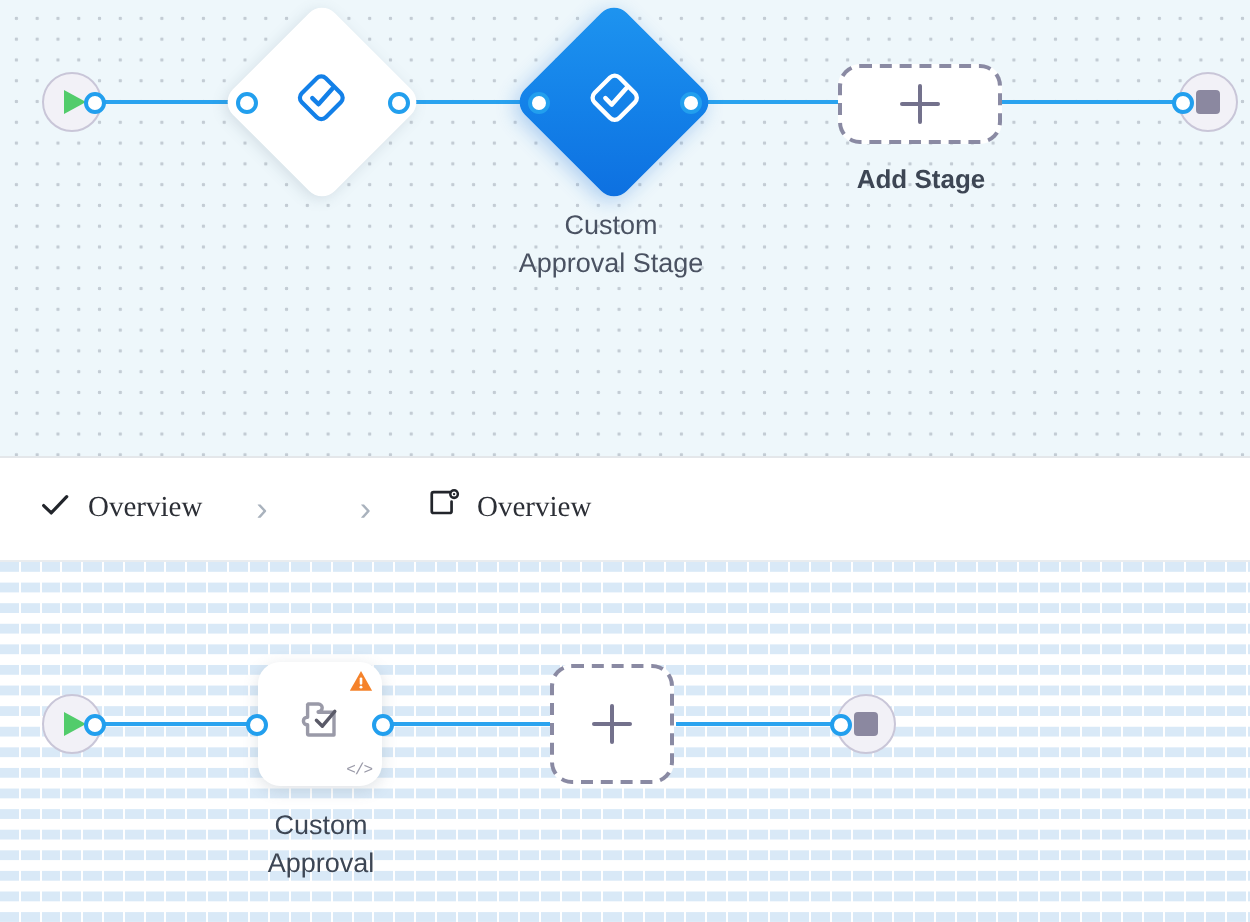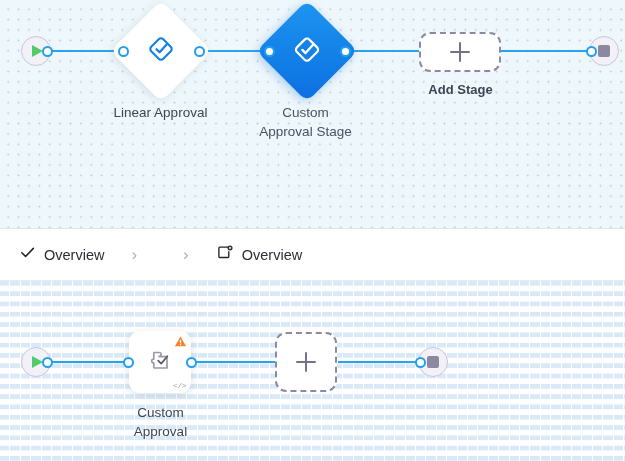--- a/index.html
+++ b/index.html
@@ -131,21 +131,21 @@
   }
   .tabbar::after {
     content: ""; position: absolute; left: 0; bottom: 0; width: 625px; height: 1px;
     background: #e9ecef;
   }
   .tab {
     display: flex; align-items: center; gap: 8px;
     height: 53px; position: relative; padding: 0 4px;
     cursor: pointer;
   }
-  .tab-label { font-size: 14.5px; color: #2c2f36; }
+  .tab-label { font-size: 14.5px; color: #2c2f36; font-family: Liberation Serif, serif; }
   .tab.active .tab-label { color: #1b1e24; }
   .tab.active::after {
     content: ""; position: absolute; left: -11px; right: -11px; bottom: 4px;
     height: 3px; background: #1565c8; border-radius: 1px;
   }
   .tab-sep {
     color: #a9b2bd; font-size: 17px; margin: 0 23px;
     display: flex; align-items: center; user-select: none;
   }
 </style>
@@ -171,21 +171,20 @@
         <svg width="30" height="30" viewBox="0 0 30 30">
           <g transform="rotate(45 15 15)">
             <rect x="6.5" y="6.5" width="17" height="17" rx="3.2" fill="none" stroke="#1380e8" stroke-width="2.1"></rect>
           </g>
           <path d="M10.5 15.2 L13.6 18.3 L20.6 10.4" fill="none" stroke="#1380e8" stroke-width="2.2" stroke-linecap="round" stroke-linejoin="round"></path>
         </svg>
       </span>
     </div>
     <div class="port" style="left:118px; top:45.5px;"></div>
     <div class="port" style="left:194px; top:45.5px;"></div>
-    <div class="node-label" style="left:83px; top:103px; width:155px;">Linear Approval</div>
 
     <div class="diamond blue" style="left:271px; top:15px;">
       <span class="ico">
         <svg width="31" height="31" viewBox="0 0 30 30">
           <g transform="rotate(45 15 15)">
             <rect x="6.5" y="6.5" width="17" height="17" rx="3.2" fill="none" stroke="#ffffff" stroke-width="2.1"></rect>
           </g>
           <path d="M10.5 15.2 L13.6 18.3 L20.6 10.4" fill="none" stroke="#ffffff" stroke-width="2.2" stroke-linecap="round" stroke-linejoin="round"></path>
         </svg>
       </span>

